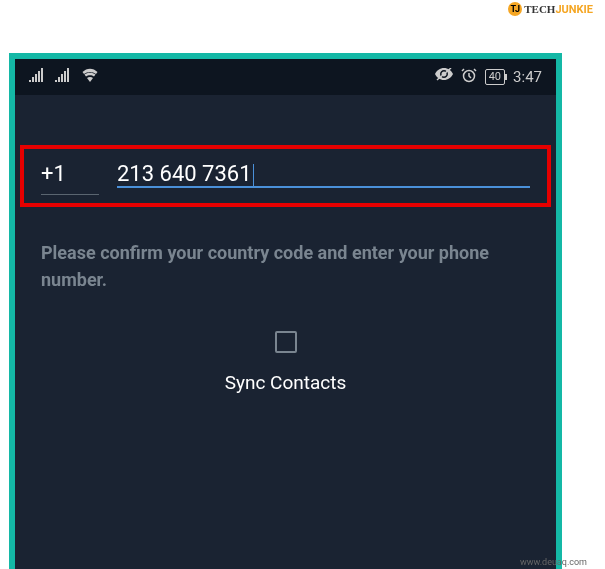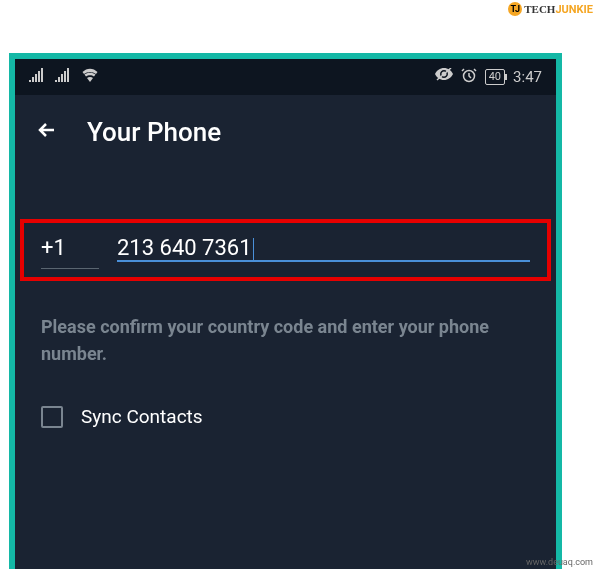--- a/index.html
+++ b/index.html
@@ -51,21 +51,21 @@
     .tj-tech {
       color: #333;
       font-family: Liberation Serif, serif;
     }
     .tj-junkie {
       color: #f5a623;
     }
     .watermark-bottom {
       position: absolute;
       bottom: 2px;
-      right: 12px;
+      right: 18px;
       font-size: 9px;
       color: #666;
       z-index: 10;
     }
     .status-bar {
       height: 36px;
       display: flex;
       justify-content: space-between;
       align-items: center;
       padding: 0 14px;
@@ -171,20 +171,21 @@
       margin-top: 44px;
       line-height: 1.5;
       font-weight: bold;
     }
     .checkbox-row {
       display: flex;
       align-items: center;
       gap: 18px;
       margin-top: 38px;
       cursor: pointer;
+      flex-direction: column;
     }
     .checkbox {
       width: 22px;
       height: 22px;
       border: 2px solid #7a8590;
       border-radius: 2px;
     }
     .checkbox-label {
       color: #fff;
       font-size: 19px;
@@ -230,28 +231,20 @@
         <svg width="16" height="16" viewBox="0 0 16 16" fill="none" stroke="#ccc" stroke-width="1.5">
             <circle cx="8" cy="9" r="5.5"></circle>
             <path d="M8 6v3l2 2M3 2L1 4M13 2l2 2"></path>
           </svg>
       </span>
       <span class="battery-box">40</span>
       <span>3:47</span>
     </div>
   </div>
 
-  <div class="header">
-    <span class="back-arrow">
-      <svg width="24" height="24" viewBox="0 0 24 24" fill="none" stroke="#fff" stroke-width="2.5">
-          <path d="M19 12H5M11 18l-6-6 6-6"></path>
-        </svg>
-    </span>
-    <span class="title">Your Phone</span>
-  </div>
 
   <div class="content">
 
     <div class="phone-row">
       <div class="highlight-box"></div>
       <div class="code-field">+1</div>
       <div class="number-field">
         <span>213 640 7361</span><span class="cursor"></span>
       </div>
     </div>

